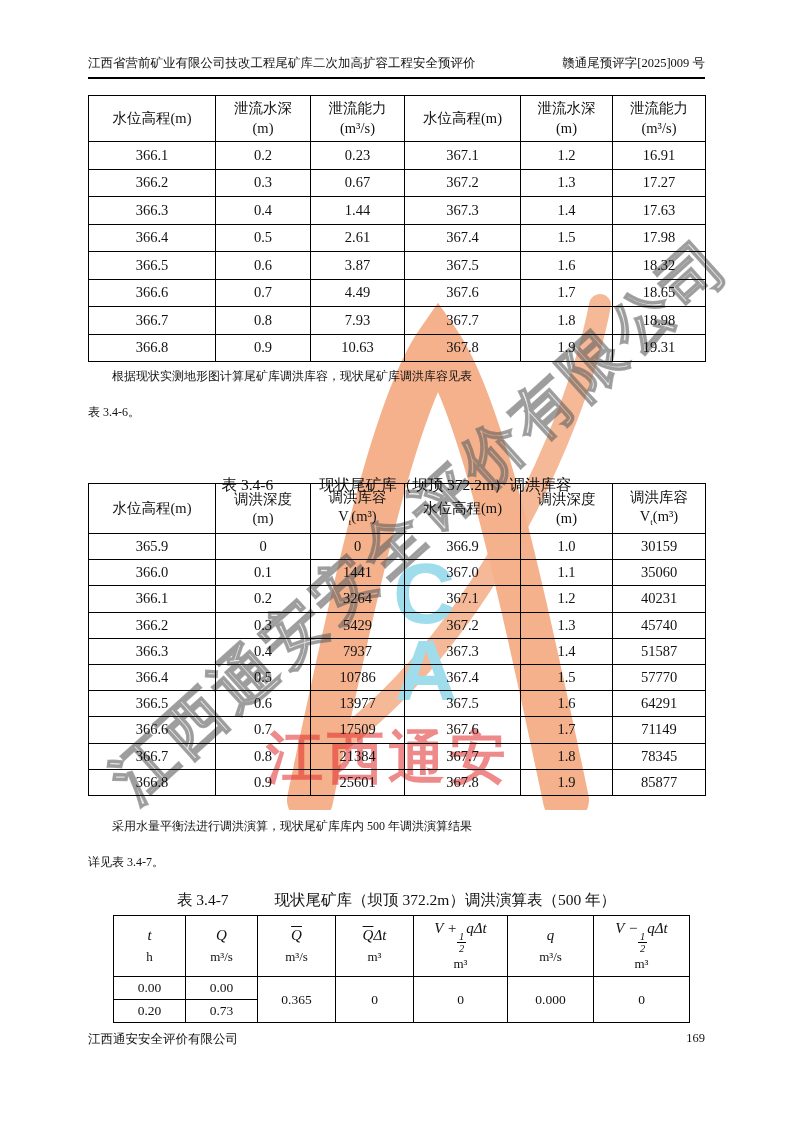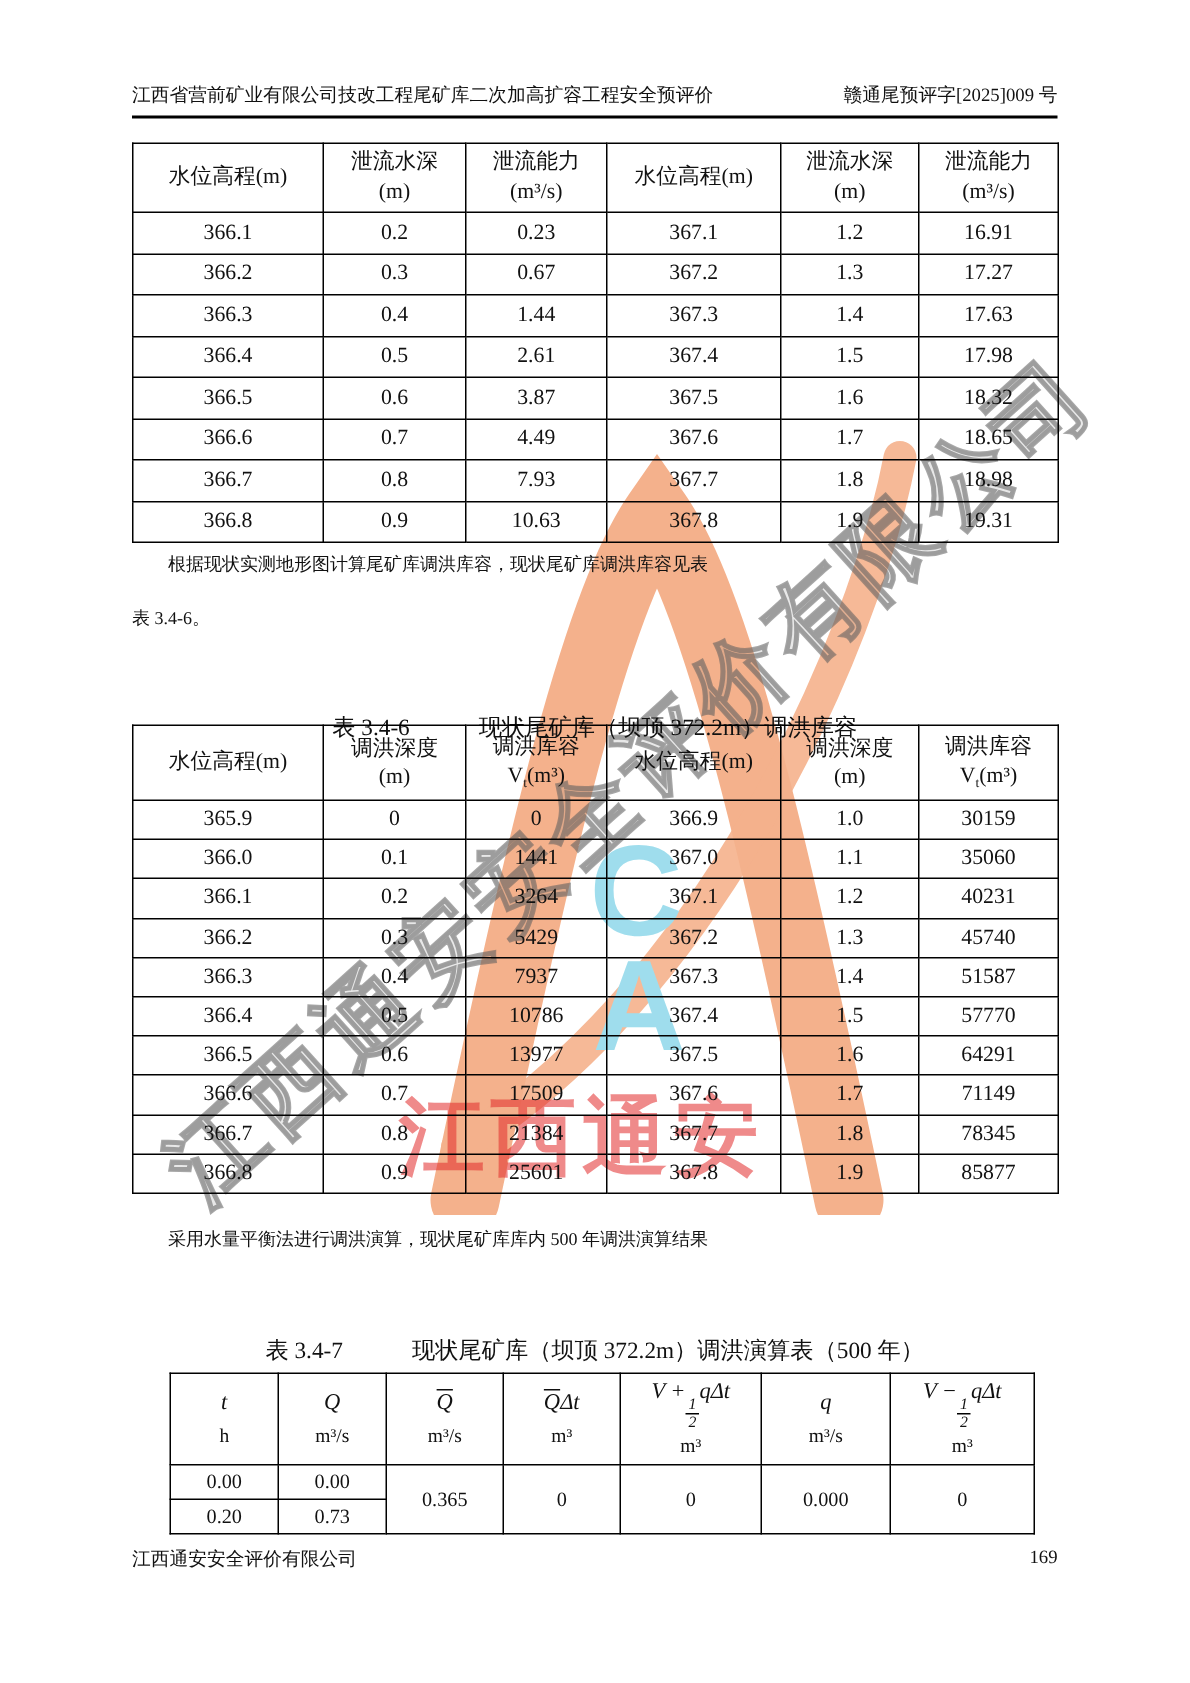--- a/index.html
+++ b/index.html
@@ -270,20 +270,21 @@
             <td>25601</td>
             <td>367.8</td>
             <td>1.9</td>
             <td>85877</td>
           </tr>
         </tbody>
     </table>
 
     <div class="para" style="top:818px;">
       <div class="indent">采用水量平衡法进行调洪演算，现状尾矿库库内 500 年调洪演算结果</div>
+      <div>详见表 3.4-7。</div>
     </div>
 
     <div class="caption" style="top:890px;">
       <span>表 3.4-7</span>
       <span>现状尾矿库（坝顶 372.2m）调洪演算表（500 年）</span>
     </div>
 
     <table class="t3">
       <colgroup>
         <col style="width:72px">

